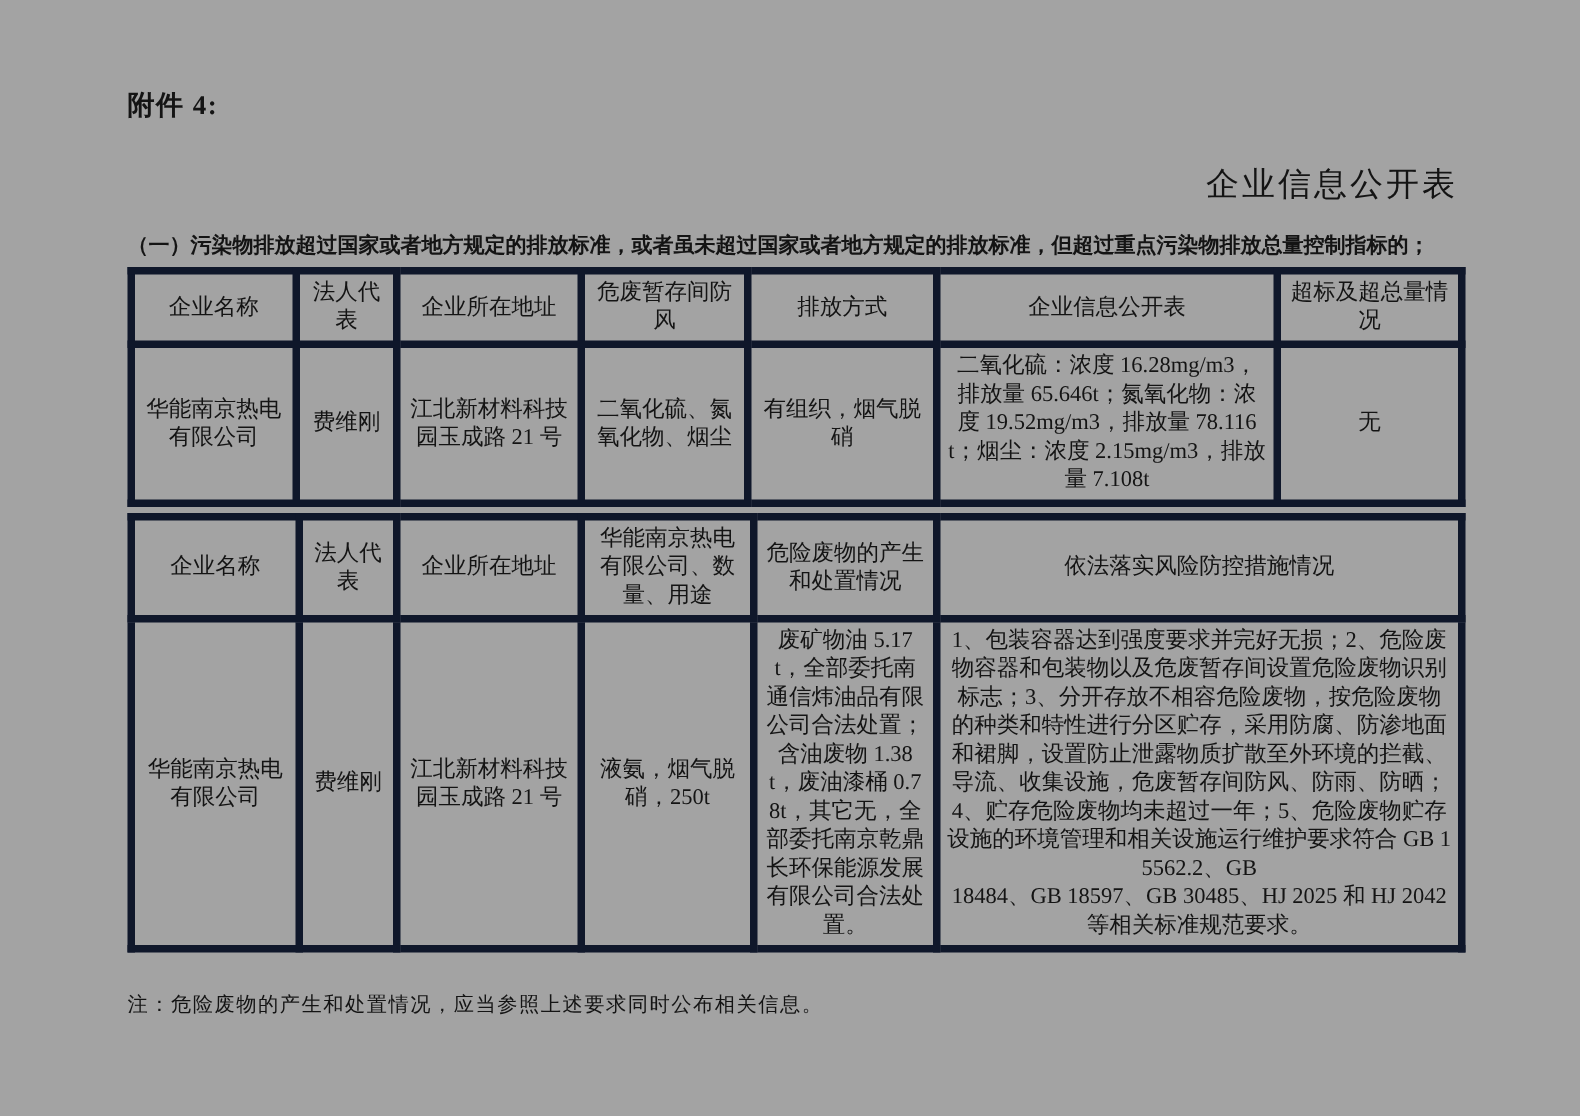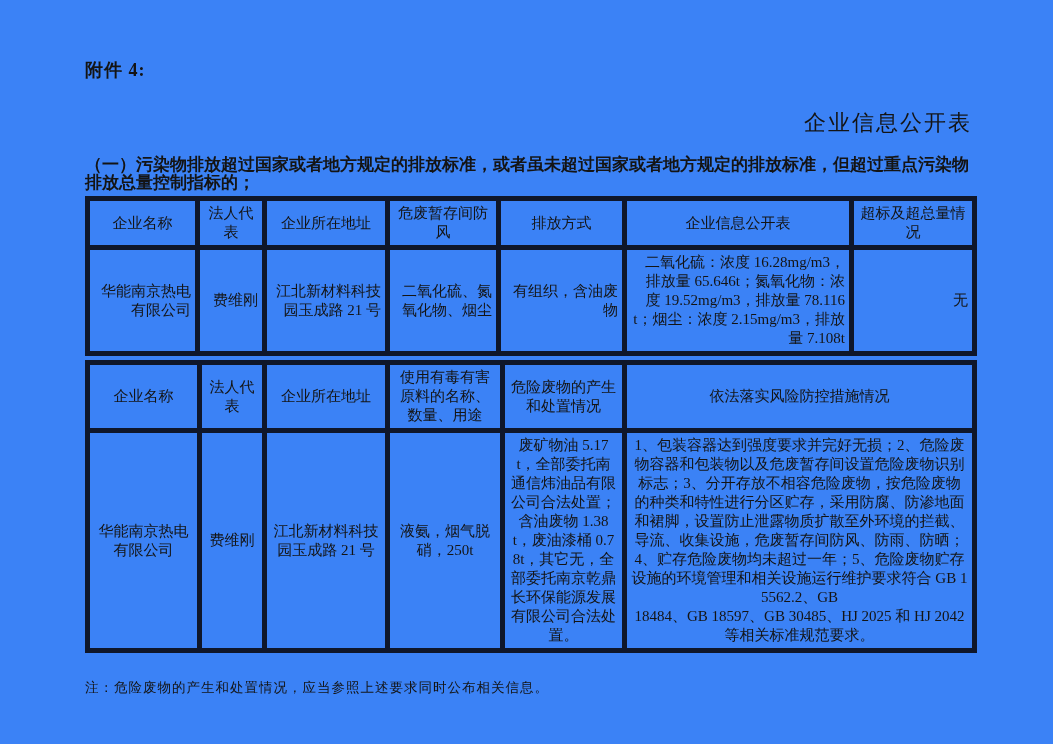--- a/index.html
+++ b/index.html
@@ -1,19 +1,19 @@
 <!DOCTYPE html>
 <html lang="zh"><head>
 <meta charset="utf-8">
 <style>
   html,body { margin:0; padding:0; background:#e8e8e8; }
   .page {
     position:relative;
     width:1053px; height:744px;
-    background:#3b82f6;
+    background:#a3a3a3;
     color:#141414;
     font-family:"Liberation Serif","DejaVu Serif",serif;
     box-sizing:border-box;
     padding:58px 81px 0 85px;
     overflow:hidden;
     margin:0 auto;
   }
   .attachment-label {
     font-size:18px;
     font-weight:600;
@@ -23,21 +23,21 @@
   .doc-title {
     margin-top:28px;
     text-align:right;
     font-size:22px;
     font-weight:normal;
     letter-spacing:2px;
     line-height:26px;
   }
   .section-heading {
     margin-top:20px;
-    font-size:17px;
+    font-size:14px;
     font-weight:bold;
     line-height:18px;
   }
   .section-heading.second { margin-top:24px; }
   table.doc-table {
     border-collapse:collapse;
     table-layout:fixed;
     width:887px;
     margin-top:4px;
   }
@@ -46,21 +46,21 @@
     vertical-align:middle;
     text-align:center;
     font-size:15px;
     font-weight:normal;
     line-height:19px;
     padding:3px 4px;
     box-sizing:border-box;
     word-break:break-all;
   }
   table.t1 th { height:42px; }
-  table.t1 td.data { height:84px;text-align:right; }
+  table.t1 td.data { height:84px; }
   table.t2 th { height:54px; }
   table.t2 td.data { height:178px; }
   td.cell-waste { font-size:12px; line-height:19.5px; }
   td.cell-risk {
     text-align:left;
     font-size:11.5px;
     line-height:19px;
     white-space:pre-line;
     padding:3px 6px;
     vertical-align:top;
@@ -101,21 +101,21 @@
       <th>危废暂存间防风</th>
       <th>排放方式</th>
       <th>企业信息公开表</th>
       <th>超标及超总量情况</th>
     </tr>
     <tr>
       <td class="data">华能南京热电有限公司</td>
       <td class="data">费维刚</td>
       <td class="data">江北新材料科技园玉成路 21 号</td>
       <td class="data">二氧化硫、氮氧化物、烟尘</td>
-      <td class="data">有组织，含油废物</td>
+      <td class="data">有组织，烟气脱硝</td>
       <td class="data">二氧化硫：浓度 16.28mg/m3，排放量 65.646t；氮氧化物：浓度 19.52mg/m3，排放量 78.116t；烟尘：浓度 2.15mg/m3，排放量 7.108t</td>
       <td class="data">无</td>
     </tr>
   </tbody>
     </table>
 
 
   <table class="doc-table t2">
     <colgroup>
       <col style="width:112px">
@@ -123,21 +123,21 @@
         <col style="width:123px">
         <col style="width:115px">
         <col style="width:122px">
         <col style="width:350px">
     </colgroup>
     <tbody>
         <tr>
       <th>企业名称</th>
       <th>法人代表</th>
       <th>企业所在地址</th>
-      <th>使用有毒有害原料的名称、数量、用途</th>
+      <th>华能南京热电有限公司、数量、用途</th>
       <th>危险废物的产生和处置情况</th>
       <th>依法落实风险防控措施情况</th>
     </tr>
     <tr>
       <td class="data">华能南京热电有限公司</td>
       <td class="data">费维刚</td>
       <td class="data">江北新材料科技园玉成路 21 号</td>
       <td class="data">液氨，烟气脱硝，250t</td>
       <td class="data cell-waste">废矿物油 5.17t，全部委托南通信炜油品有限公司合法处置；含油废物 1.38t，废油漆桶 0.78t，其它无，全部委托南京乾鼎长环保能源发展有限公司合法处置。</td>
       <td class="data cell-risk">1、包装容器达到强度要求并完好无损；2、危险废物容器和包装物以及危废暂存间设置危险废物识别标志；3、分开存放不相容危险废物，按危险废物的种类和特性进行分区贮存，采用防腐、防渗地面和裙脚，设置防止泄露物质扩散至外环境的拦截、导流、收集设施，危废暂存间防风、防雨、防晒；4、贮存危险废物均未超过一年；5、危险废物贮存设施的环境管理和相关设施运行维护要求符合 GB 15562.2、GB

